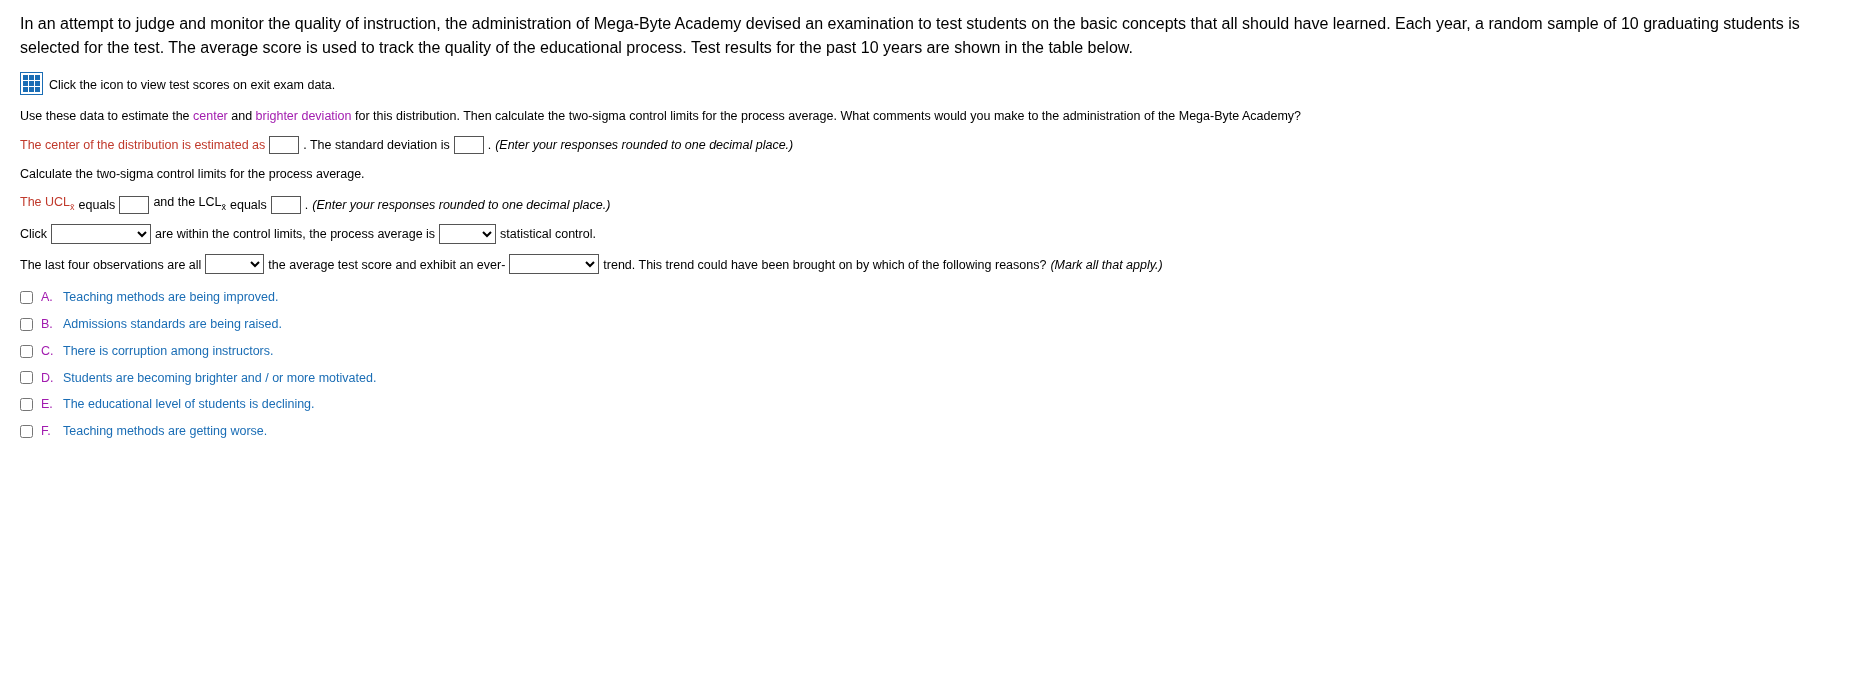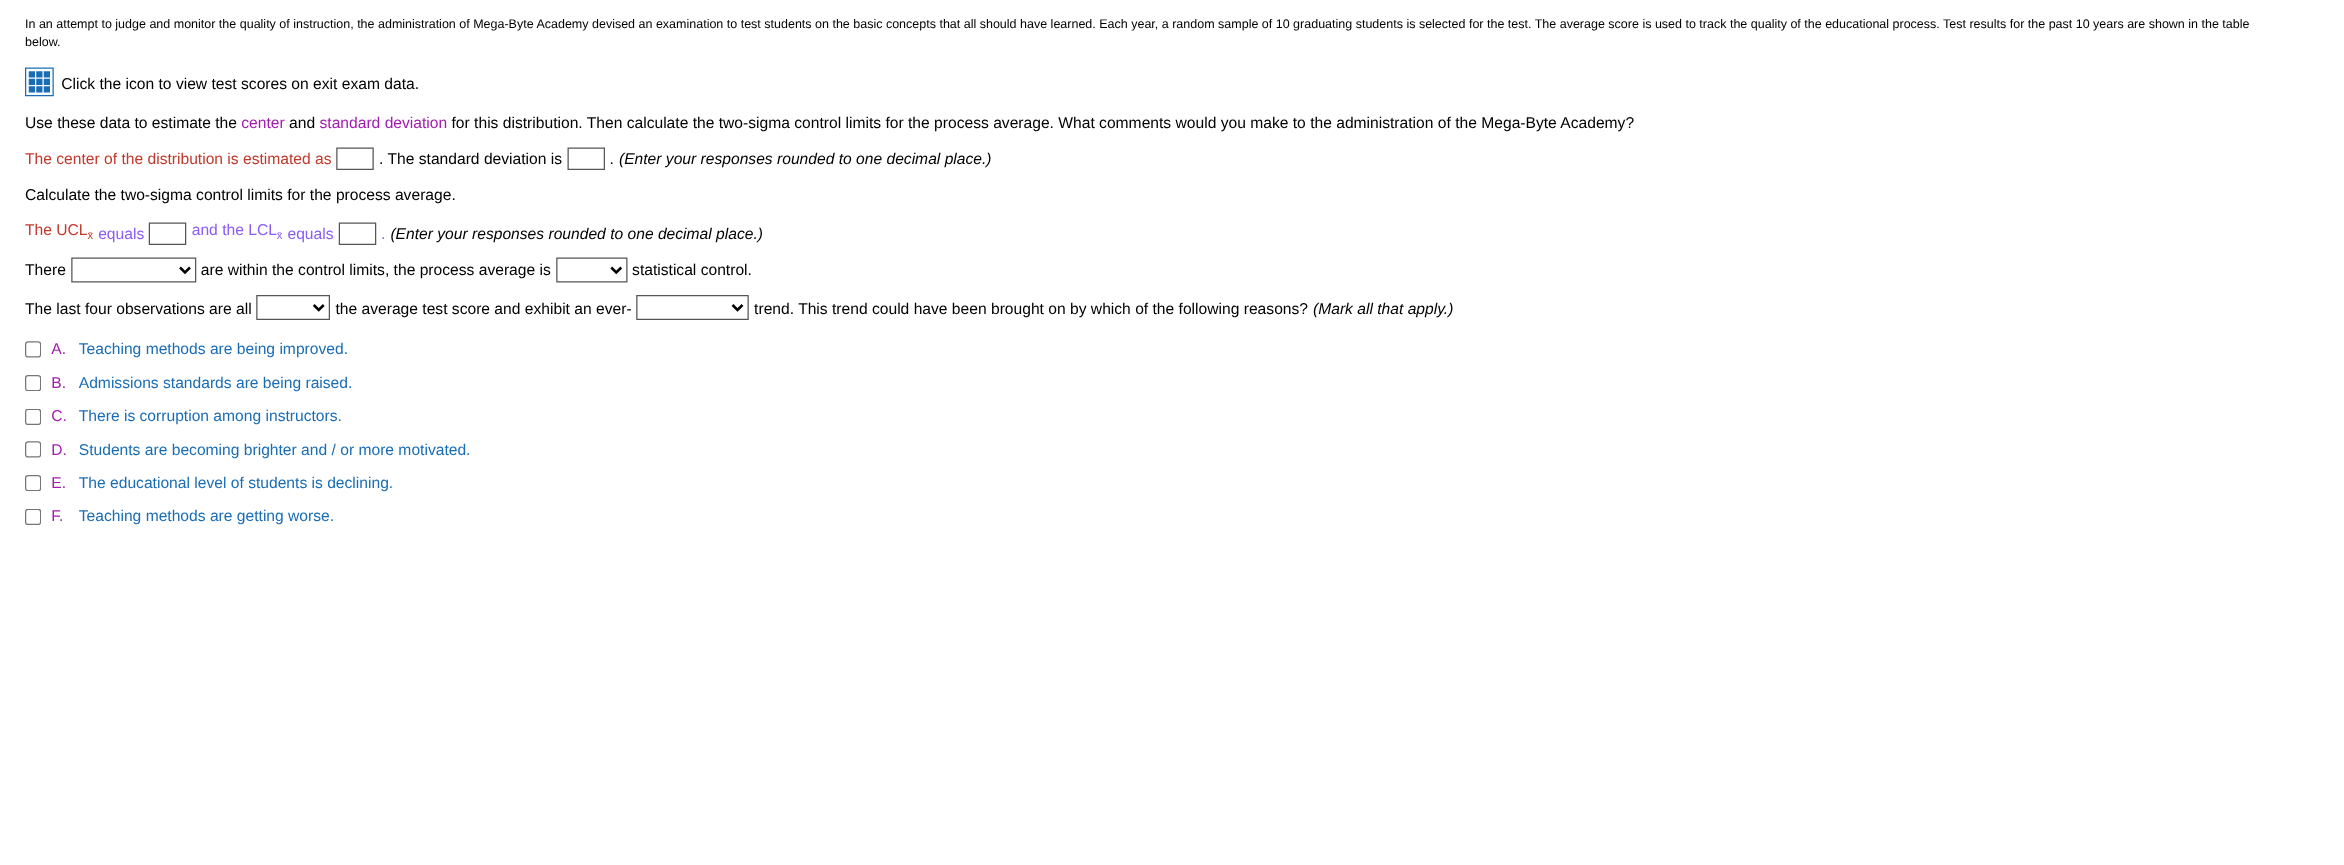--- a/index.html
+++ b/index.html
@@ -5,21 +5,21 @@
     * { box-sizing: border-box; margin: 0; padding: 0; }
     body {
       font-family: Arial, sans-serif;
       font-size: 13px;
       color: #000;
       background: #fff;
       padding: 12px 20px;
       line-height: 1.5;
     }
     .intro-text {
-      font-size: 10px;
+      font-size: 16px;
       margin-bottom: 12px;
       max-width: 1800px;
     }
     .click-row {
       display: flex;
       align-items: flex-end;
       gap: 6px;
       margin-bottom: 12px;
     }
     .grid-icon {
@@ -65,21 +65,21 @@
     }
     .ucl-line {
       display: flex;
       align-items: flex-end;
       flex-wrap: wrap;
       gap: 4px;
       margin-bottom: 10px;
       font-size: 12.5px;
       color: #c0392b;
     }
-    .ucl-line .black { color: #8b5cf6; }
+    .ucl-line .black { color: #000000; }
     .ucl-line .italic { font-style: italic; color: #000; }
     .since-line {
       display: flex;
       align-items: center;
       flex-wrap: wrap;
       gap: 4px;
       margin-bottom: 10px;
       font-size: 12.5px;
     }
     .last-four-line {
@@ -156,21 +156,21 @@
     <div class="grid-cell"></div>
     <div class="grid-cell"></div>
     <div class="grid-cell"></div>
     <div class="grid-cell"></div>
     <div class="grid-cell"></div>
   </div>
   <span class="click-label">Click the icon to view test scores on exit exam data.</span>
 </div>
 
 <p class="use-data-text">
-  Use these data to estimate the <span class="blue">center</span> and <span class="blue">standard deviation</span> for this distribution. Then calculate the two-sigma control limits for the process average. What comments would you make to the administration of the Mega-Byte Academy?
+  Use these data to estimate the <span class="blue">center</span> and <span class="blue">brighter deviation</span> for this distribution. Then calculate the two-sigma control limits for the process average. What comments would you make to the administration of the Mega-Byte Academy?
 </p>
 
 <div class="center-line">
   <span class="red">The center of the distribution is estimated as</span>
   <input class="small-box" type="text" value="" style="">
   <span class="black">. The standard deviation is</span>
   <input class="small-box" type="text" value="" style="">
   <span class="black">.</span>
   <span class="italic black">(Enter your responses rounded to one decimal place.)</span>
 </div>
@@ -182,21 +182,21 @@
   <span class="black">equals</span>
   <input class="small-box" type="text" value="" style="">
   <span class="black">and the LCL<sub style="font-size:9px">x̄</sub></span>
   <span class="black">equals</span>
   <input class="small-box" type="text" value="" style="">
   <span class="black">.</span>
   <span class="italic black">(Enter your responses rounded to one decimal place.)</span>
 </div>
 
 <div class="since-line">
-  <span>There</span>
+  <span>Click</span>
   <select class="dropdown">
     <option value=""></option>
     <option value="all values">all values</option>
     <option value="most values">most values</option>
     <option value="no values">no values</option>
     <option value="some values">some values</option>
   </select>
   <span>are within the control limits, the process average is</span>
   <select class="dropdown-small">
     <option value=""></option>

